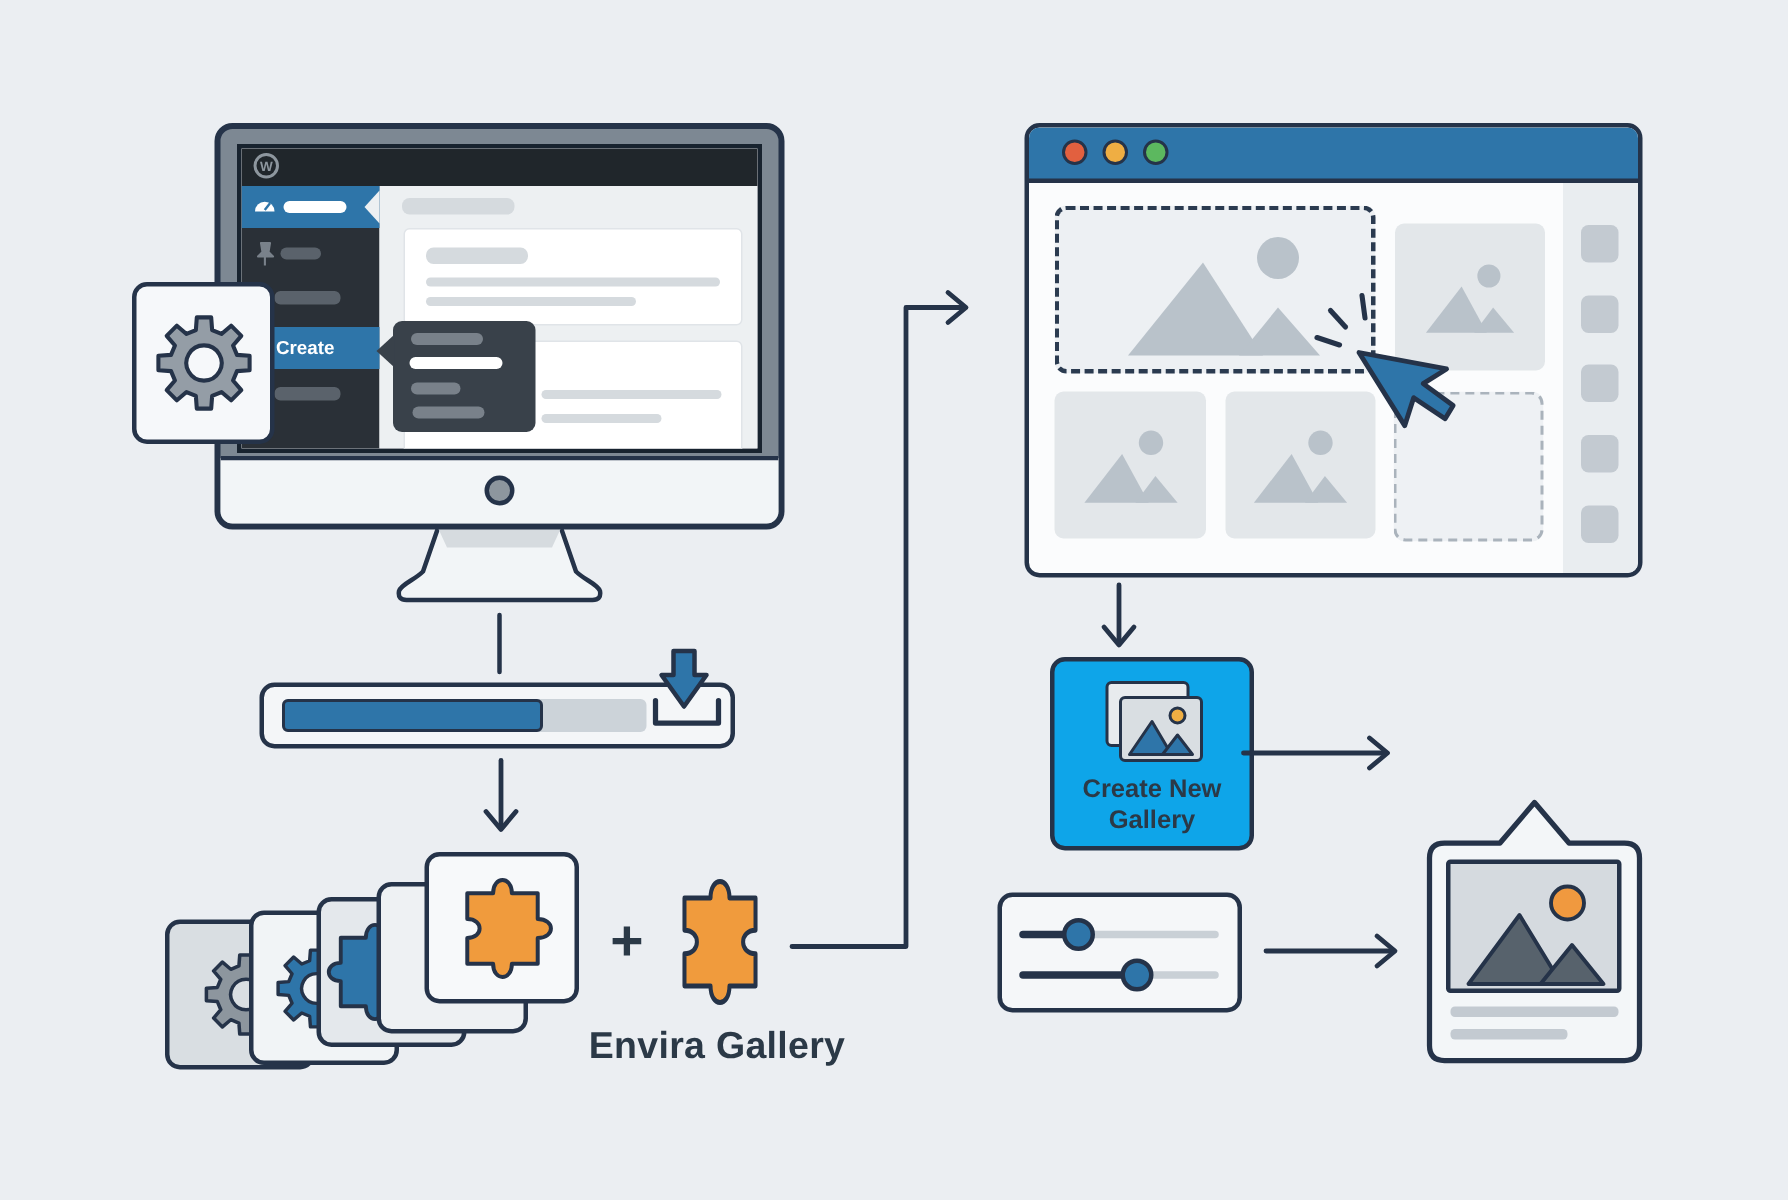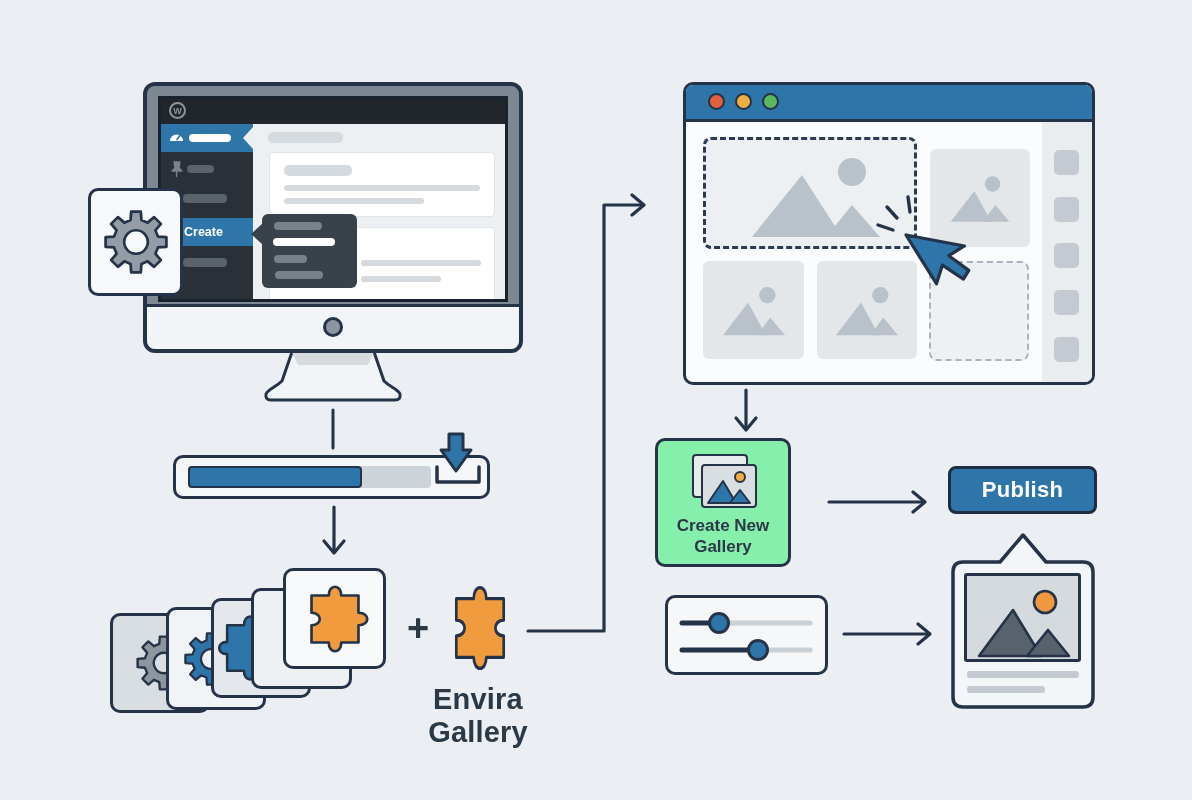--- a/index.html
+++ b/index.html
@@ -57,37 +57,37 @@
   .progress-box{left:173px;top:455px;width:317px;height:44px;box-sizing:border-box;}
   .progress-track{position:absolute;left:12px;top:8px;width:243px;height:22px;background:#ccd3d9;border-radius:4px;}
   .progress-fill{position:absolute;left:12px;top:8px;width:174px;height:22px;background:var(--blue);
     border:2px solid var(--ink);border-radius:4px;box-sizing:border-box;}
 
   
   .stack-card{position:absolute;border:3px solid var(--ink);border-radius:10px;box-sizing:border-box;
     display:flex;align-items:center;justify-content:center;}
   .plus{left:400px;top:606px;width:36px;height:44px;font-size:38px;font-weight:600;color:#2b3947;
     display:flex;align-items:center;justify-content:center;}
-  .envira-label{left:388px;top:683px;width:180px;text-align:center;font-size:29px;font-weight:700;color:#2b3947;letter-spacing:.2px;}
+  .envira-label{left:388px;top:683px;width:180px;text-align:center;font-size:25px;font-weight:700;color:#2b3947;letter-spacing:.2px;}
 
   
   .browser{left:683px;top:82px;width:412px;height:303px;background:#fbfcfd;border:3.5px solid var(--ink);
     border-radius:10px;box-sizing:border-box;overflow:hidden;}
   .titlebar{position:absolute;left:0;top:0;right:0;height:34px;background:var(--blue);border-bottom:3px solid var(--ink);}
   .light{position:absolute;top:8px;width:17px;height:17px;border-radius:50%;border:2.5px solid var(--ink);box-sizing:border-box;}
   .filmstrip{position:absolute;right:0;top:37px;bottom:0;width:50px;background:#e9edf0;}
   .fsq{position:absolute;left:12px;width:25px;height:25px;border-radius:5px;background:#c3cad1;}
   .thumb{position:absolute;background:var(--ph-bg);border-radius:6px;display:flex;align-items:center;justify-content:center;}
   .thumb-dashed-big{position:absolute;left:17px;top:52px;width:214px;height:112px;background:#edf0f3;
     border:3px dashed #2b3b50;border-radius:8px;box-sizing:border-box;display:flex;align-items:center;justify-content:center;}
   .thumb-dashed-empty{position:absolute;left:243px;top:176px;width:100px;height:100px;background:#eef1f4;
     border:2.5px dashed #aab3bc;border-radius:8px;box-sizing:border-box;}
 
   
-  .create-box{left:655px;top:438px;width:136px;height:129px;background:#86efac;border:3px solid var(--ink);
+  .create-box{left:700px;top:438px;width:136px;height:129px;background:#0ea5e9;border:3px solid var(--ink);
     border-radius:10px;box-sizing:border-box;}
   .photo{position:absolute;border:2.5px solid var(--ink);border-radius:4px;box-sizing:border-box;}
   .create-label{position:absolute;left:0;right:0;bottom:7px;text-align:center;font-size:17px;line-height:1.25;
     font-weight:700;color:#2b3947;}
   .publish-btn{left:948px;top:466px;width:149px;height:48px;background:var(--blue);border:3px solid #1d2d42;
     border-radius:8px;box-sizing:border-box;display:flex;align-items:center;justify-content:center;
     color:#fff;font-size:22px;font-weight:bold;letter-spacing:.3px;}
   .sliders-box{left:665px;top:595px;width:163px;height:80px;background:#f5f7f9;border:3.5px solid var(--ink);
     border-radius:10px;box-sizing:border-box;}
   .cap-line{position:absolute;height:7px;border-radius:3px;background:#c3cad1;}
@@ -290,21 +290,20 @@
       </svg>
     </div>
     <div class="create-label">Create New Gallery</div>
   </div>
 
   <svg class="abs" style="left:825px;top:488px" width="112" height="28">
     <line x1="4" y1="14" x2="98" y2="14" stroke="#253349" stroke-width="3.2" stroke-linecap="round"></line>
     <polyline points="88,4 100,14 88,24" fill="none" stroke="#253349" stroke-width="3.2" stroke-linecap="round" stroke-linejoin="round"></polyline>
   </svg>
 
-  <div class="abs publish-btn">Publish</div>
 
   <div class="abs sliders-box">
     <svg width="156" height="73">
       <line x1="14" y1="25" x2="51" y2="25" stroke="#253349" stroke-width="5" stroke-linecap="round"></line>
       <line x1="51" y1="25" x2="142" y2="25" stroke="#c9d0d6" stroke-width="5" stroke-linecap="round"></line>
       <circle cx="51" cy="25" r="9.5" fill="#2e75a9" stroke="#253349" stroke-width="3"></circle>
       <line x1="14" y1="52" x2="90" y2="52" stroke="#253349" stroke-width="5" stroke-linecap="round"></line>
       <line x1="90" y1="52" x2="142" y2="52" stroke="#c9d0d6" stroke-width="5" stroke-linecap="round"></line>
       <circle cx="90" cy="52" r="9.5" fill="#2e75a9" stroke="#253349" stroke-width="3"></circle>
     </svg>

